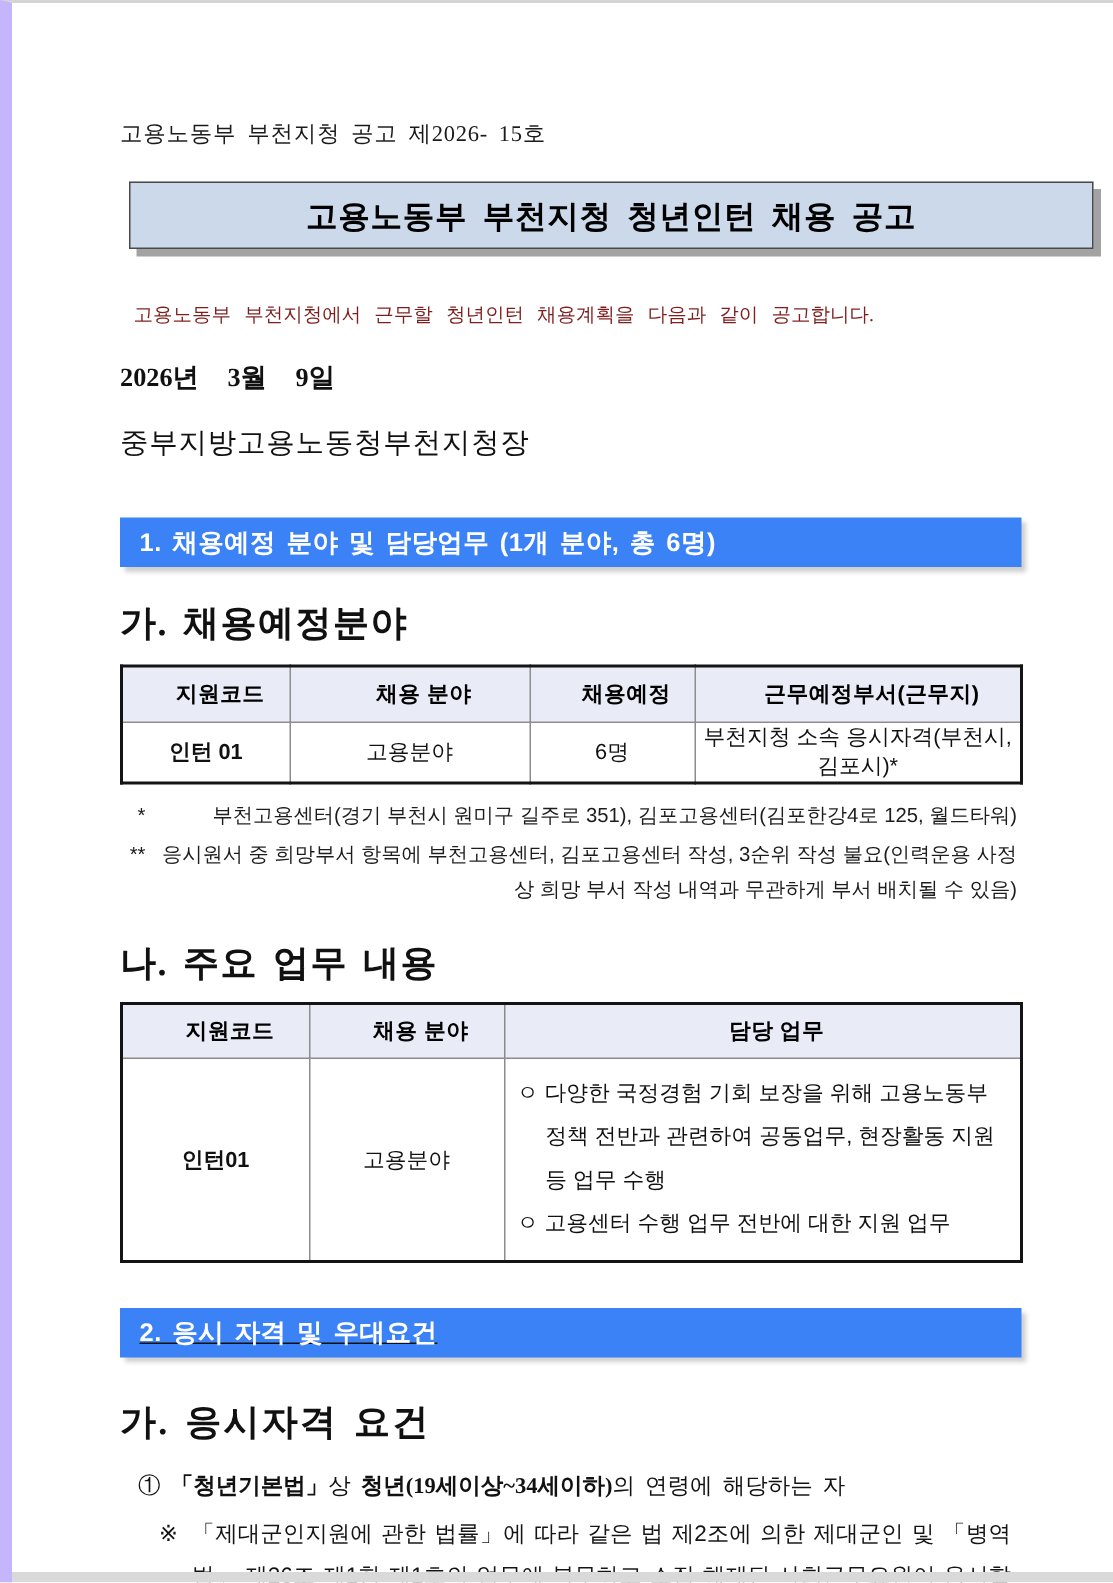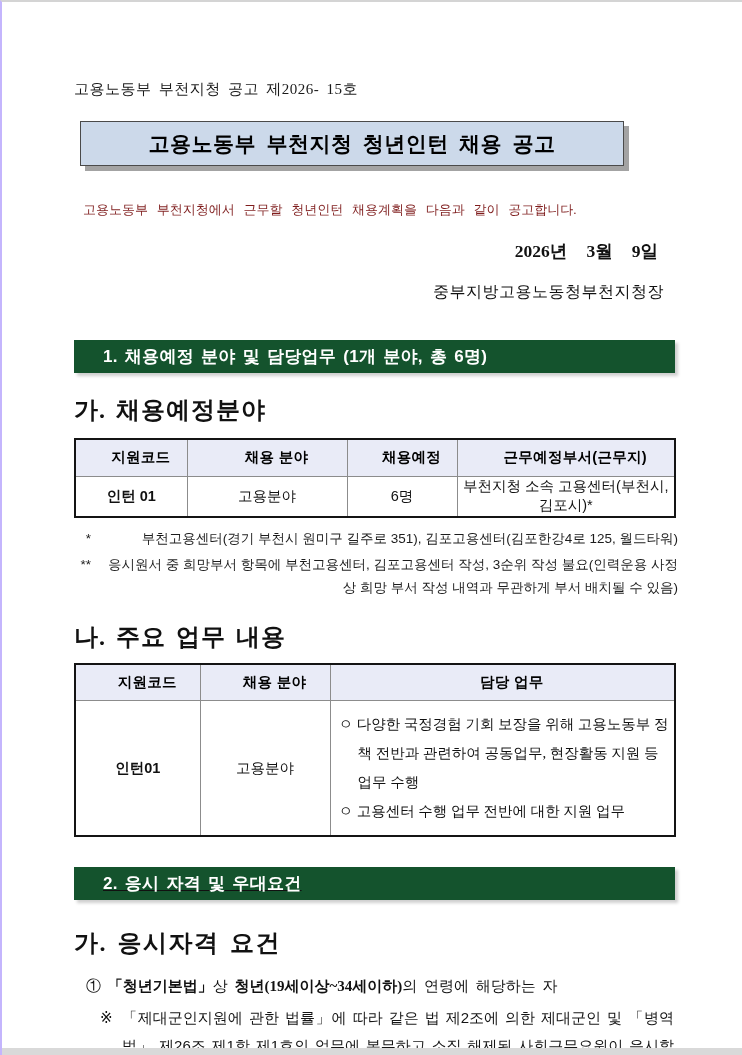--- a/index.html
+++ b/index.html
@@ -1,73 +1,73 @@
 <!DOCTYPE html>
 <html lang="ko"><head>
 <meta charset="utf-8">
 <style>
   * { margin:0; padding:0; box-sizing:border-box; }
   html,body { background:#ffffff; }
   .page {
     position:relative;
     width:742px; height:1055px;
     background:#ffffff;
-    border-left:2px solid #c4b5fd;
+    border-left:8px solid #c4b5fd;
     border-top:2px solid #d4d4d4;
     overflow:hidden;
     font-family:"Liberation Serif","DejaVu Serif",serif;
     color:#111;
   }
   .page-bottom-edge {
     position:absolute; left:0; bottom:0; width:100%; height:7px;
     background:#d9d9d9;
   }
   .content { padding:78px 62px 0 72px; }
 
   .notice-no {
     font-size:15px; letter-spacing:0.5px; word-spacing:3px;
     color:#1a1a1a;
   }
 
   .title-box {
     margin-top:22px; margin-left:6px;
-    width:544px; height:45px;
+    width:643px; height:45px;
     background:#ccd9ea;
     border:1px solid #4a4a4a;
     box-shadow:5px 5px 0 #a3a3a3;
     display:flex; align-items:center; justify-content:center;
   }
   .title-box .t {
     font-family:"Liberation Sans","DejaVu Sans",sans-serif;
     font-weight:bold; font-size:21px; letter-spacing:0.5px; word-spacing:4px;
     color:#000;
   }
 
   .intro {
     margin-top:31px;
     font-size:13px; line-height:2.0;
     text-align:justify; word-spacing:5.5px; text-indent:9px;
     color:#7f1d1d;
   }
   .date-line {
-    margin-top:16px; text-align:right; padding-right:22px;
+    margin-top:16px; padding-right:22px;
     font-size:17.5px; font-weight:bold; white-space:pre; word-spacing:2px;
   }
   .signer-line {
-    margin-top:19px; text-align:right; padding-right:16px;
-    font-size:16px; letter-spacing:0.5px;
+    margin-top:19px; padding-right:16px;
+    font-size:19px; letter-spacing:0.5px;
   }
 
   .sec-bar {
     margin-top:37px;
     width:601px; height:33px;
-    background:#14532d;
+    background:#3b82f6;
     box-shadow:3px 3px 3px #cfcfcf;
     display:flex; align-items:center;
-    padding-left:29px;
+    padding-left:13px;
   }
   .sec-bar .t {
     font-family:"Liberation Sans","DejaVu Sans",sans-serif;
     font-weight:bold; font-size:17px; color:#ffffff;
     letter-spacing:0.3px; word-spacing:2px;
   }
 
   .sub-heading {
     margin-top:21px;
     font-size:24px; font-weight:bold; letter-spacing:1px; word-spacing:3px;
@@ -84,21 +84,21 @@
   th {
     background:#e9ebf7; font-weight:bold; color:#000;
     height:37px; text-align:center; vertical-align:middle;
     letter-spacing:0.3px;
     padding-left:19px;
   }
   td {
     height:41px; text-align:center; vertical-align:middle; color:#111;
   }
   td.code { font-weight:bold;margin-top:32px; }
-  td.duties { text-align:left; padding:9px 4px 9px 8px; height:auto;font-family:Liberation Serif, serif; }
+  td.duties { text-align:left; padding:9px 4px 9px 8px; height:auto; }
   .duty { line-height:2.0; padding-left:19px; text-indent:-19px; }
 
   .notes { margin-top:9px; font-family:"Liberation Sans","DejaVu Sans",sans-serif;
     font-size:13.5px; color:#1c1c1c; line-height:1.75; }
   .note-row { display:flex; }
   .note-row .marker { width:22px; text-align:right; padding-right:5px; flex:none; }
   .note-row .txt { flex:1; padding-right:2px;text-align:right; }
   .note-row + .note-row { margin-top:2px; }
 
   .b-heading { }
@@ -158,21 +158,21 @@
           <th>채용 분야</th>
           <th>채용예정</th>
           <th>근무예정부서(근무지)</th>
         </tr>
       </thead>
       <tbody>
         <tr>
           <td class="code">인턴 01</td>
           <td>고용분야</td>
           <td>6명</td>
-          <td>부천지청 소속 고용센터(부천시, 김포시)*</td>
+          <td>부천지청 소속 응시자격(부천시, 김포시)*</td>
         </tr>
       </tbody>
     </table>
 
     <div class="notes">
       <div class="note-row">
         <span class="marker">*</span>
         <span class="txt">부천고용센터(경기 부천시 원미구 길주로 351), 김포고용센터(김포한강4로 125, 월드타워)</span>
       </div>
       <div class="note-row">

